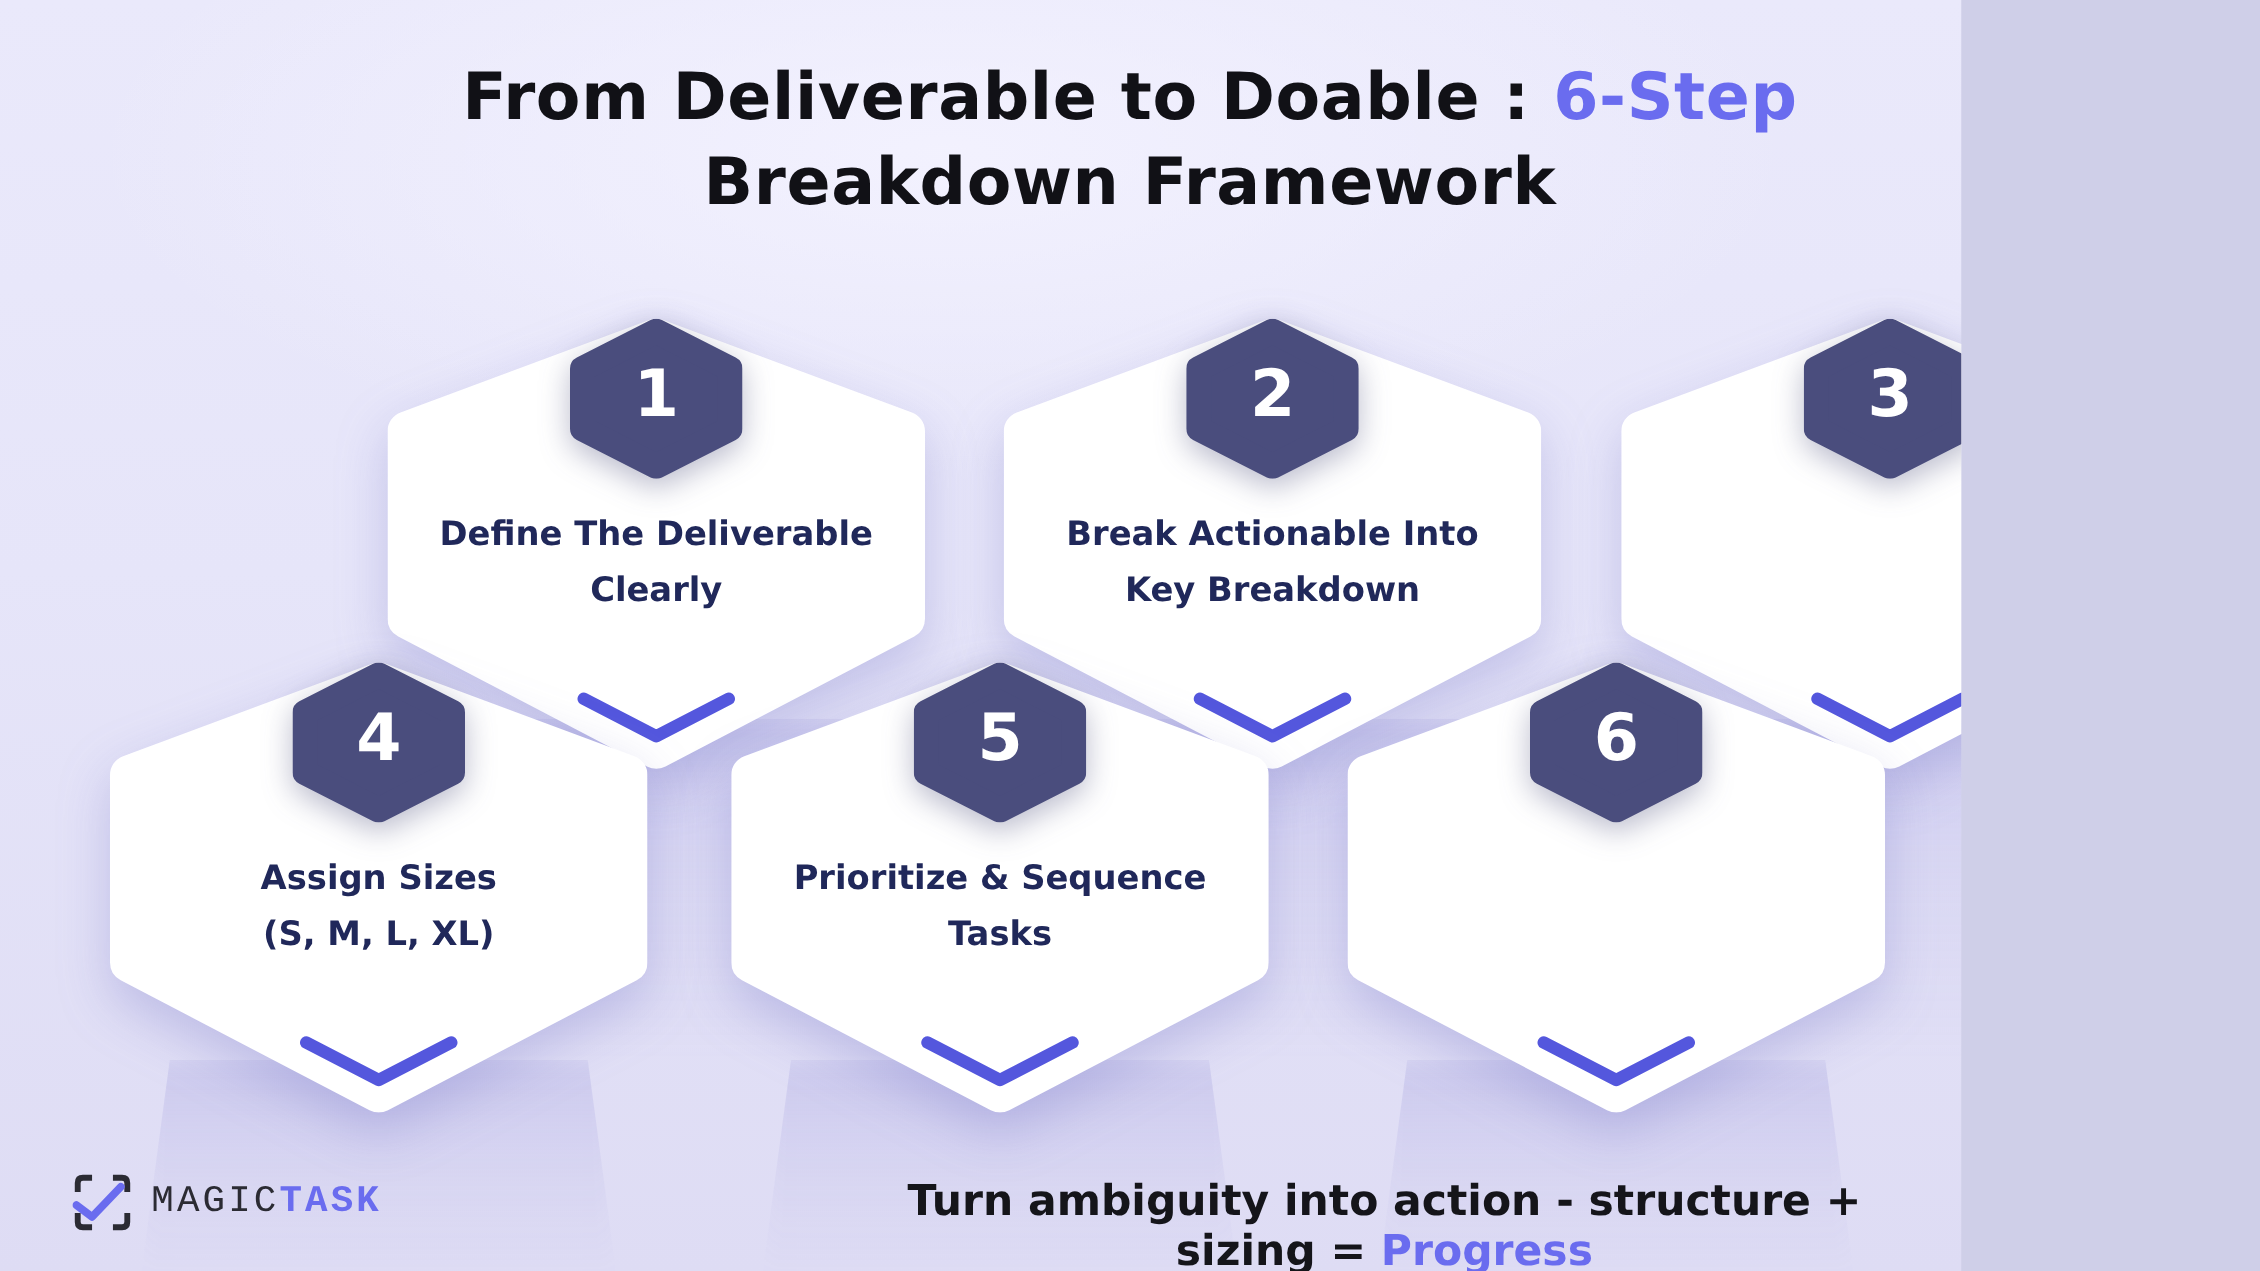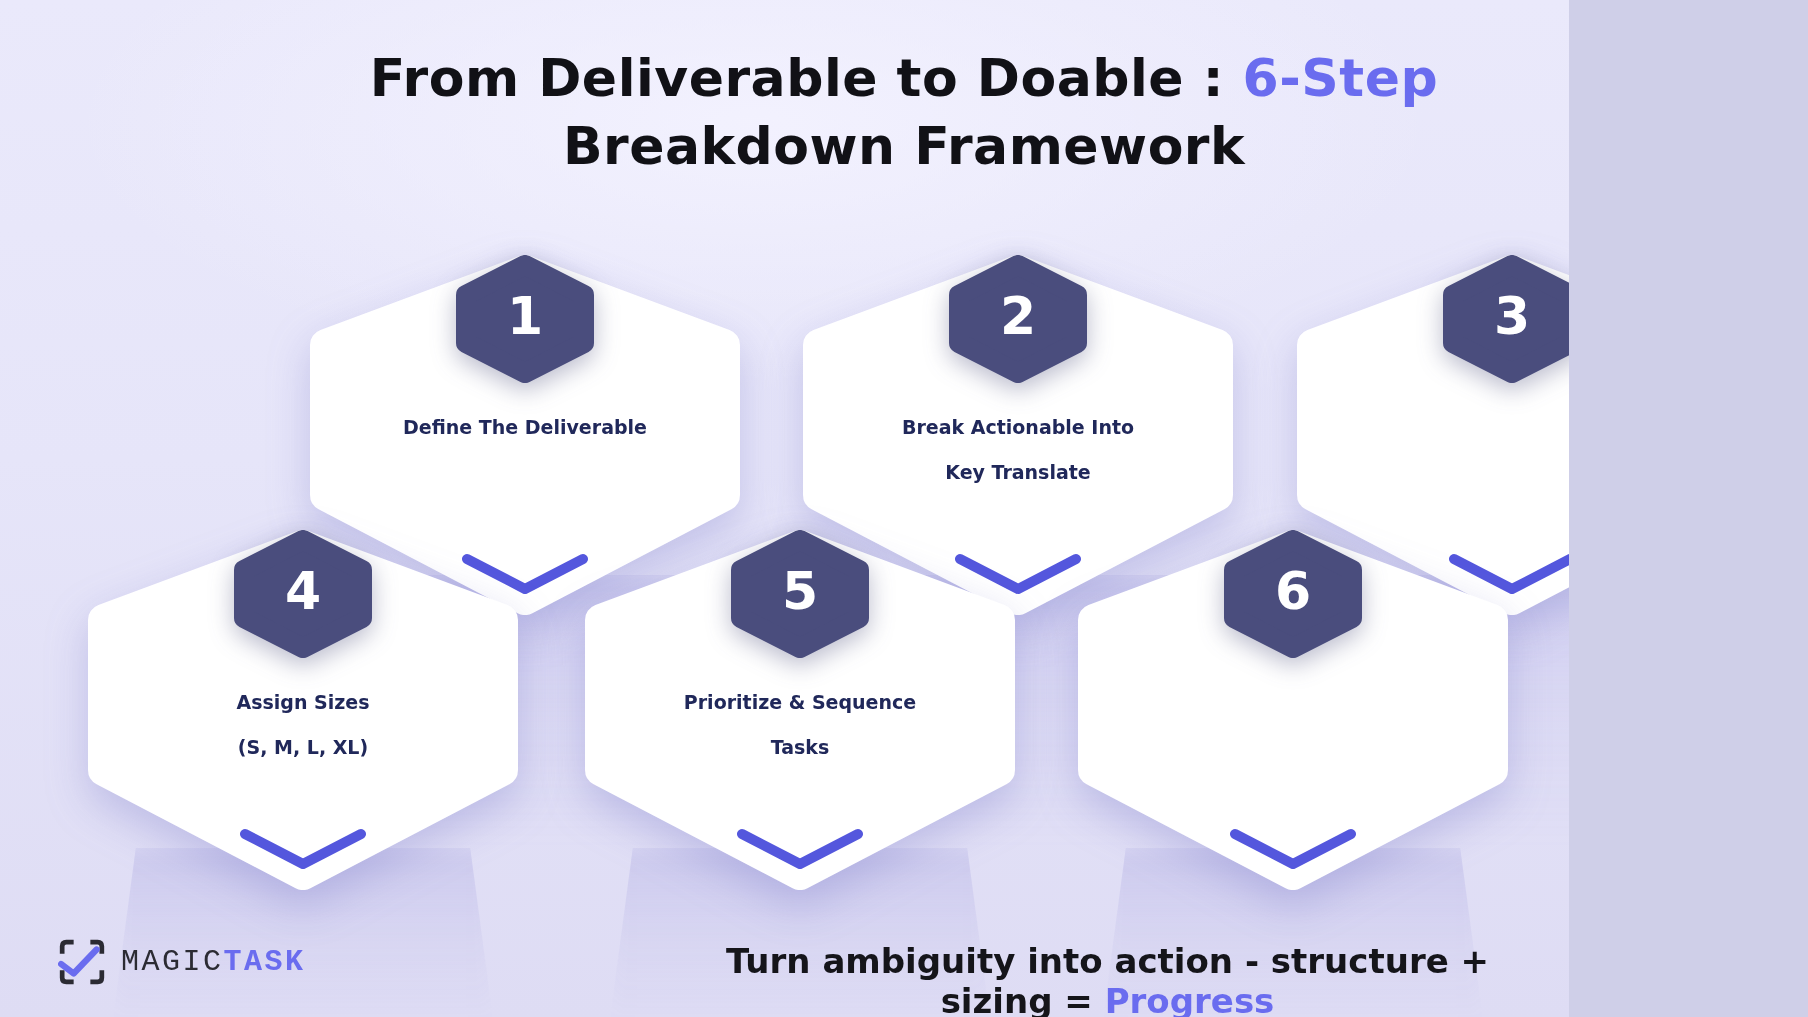--- a/index.html
+++ b/index.html
@@ -38,21 +38,21 @@
   .hex polygon{fill:#ffffff;stroke:#ffffff;stroke-width:32;stroke-linejoin:round;}
   .badge{position:absolute;left:146px;top:0;filter:drop-shadow(0 7px 12px rgba(58,60,110,.35));color:var(--badge,#4a4d7d);}
   .badge polygon{fill:currentColor;stroke:currentColor;stroke-width:20;stroke-linejoin:round;}
   .num{
     position:absolute;left:146px;top:2px;width:138px;height:118px;
     display:flex;align-items:center;justify-content:center;
     color:#ffffff;font-size:52px;font-weight:bold;
   }
   .txt{
     position:absolute;left:15px;top:150px;width:400px;
-    text-align:center;font-size:19px;font-weight:bold;line-height:45px;
+    text-align:center;font-size:27px;font-weight:bold;line-height:45px;
     color:var(--card-text,#20285a);
   }
   .txt span{display:block;}
   .chev{position:absolute;left:151px;top:298px;color:var(--chevron,#5457dd);}
   .chev polyline{fill:none;stroke:currentColor;stroke-width:10;stroke-linecap:round;stroke-linejoin:round;}
   
   .logo{position:absolute;left:58px;top:938px;display:flex;align-items:center;gap:15px;font-family:Liberation Mono, monospace;}
   .logo-text{font-size:30px;letter-spacing:2.5px;color:var(--logo-dark,#2b2b33);font-weight:400;}
   .logo-text .task{font-weight:bold;color:var(--accent,#6a6cef);}
   .mark .frame{fill:none;stroke:var(--logo-dark,#1c1c22);stroke-width:4.5;}
@@ -83,37 +83,38 @@
   <div class="card pos1">
     <svg class="hex" width="430" height="360" viewBox="0 0 430 360">
         <polygon points="215,16 414,90 414,240 215,344 16,240 16,90"></polygon>
       </svg>
     <svg class="badge" width="138" height="128" viewBox="0 0 138 128">
         <polygon points="69,10 128,40 128,88 69,118 10,88 10,40"></polygon>
       </svg>
     <div class="num">1</div>
     <div class="txt">
       <span>Define The Deliverable</span>
+      <span>Clearly</span>
     </div>
     <svg class="chev" width="128" height="44" viewBox="0 0 128 44">
         <polyline points="6,6 64,36 122,6"></polyline>
       </svg>
   </div>
 
   <div class="card pos2">
     <svg class="hex" width="430" height="360" viewBox="0 0 430 360">
         <polygon points="215,16 414,90 414,240 215,344 16,240 16,90"></polygon>
       </svg>
     <svg class="badge" width="138" height="128" viewBox="0 0 138 128">
         <polygon points="69,10 128,40 128,88 69,118 10,88 10,40"></polygon>
       </svg>
     <div class="num">2</div>
     <div class="txt">
       <span>Break Actionable Into</span>
-      <span>Key Translate</span>
+      <span>Key Breakdown</span>
     </div>
     <svg class="chev" width="128" height="44" viewBox="0 0 128 44">
         <polyline points="6,6 64,36 122,6"></polyline>
       </svg>
   </div>
 
   <div class="card pos3">
     <svg class="hex" width="430" height="360" viewBox="0 0 430 360">
         <polygon points="215,16 414,90 414,240 215,344 16,240 16,90"></polygon>
       </svg>

